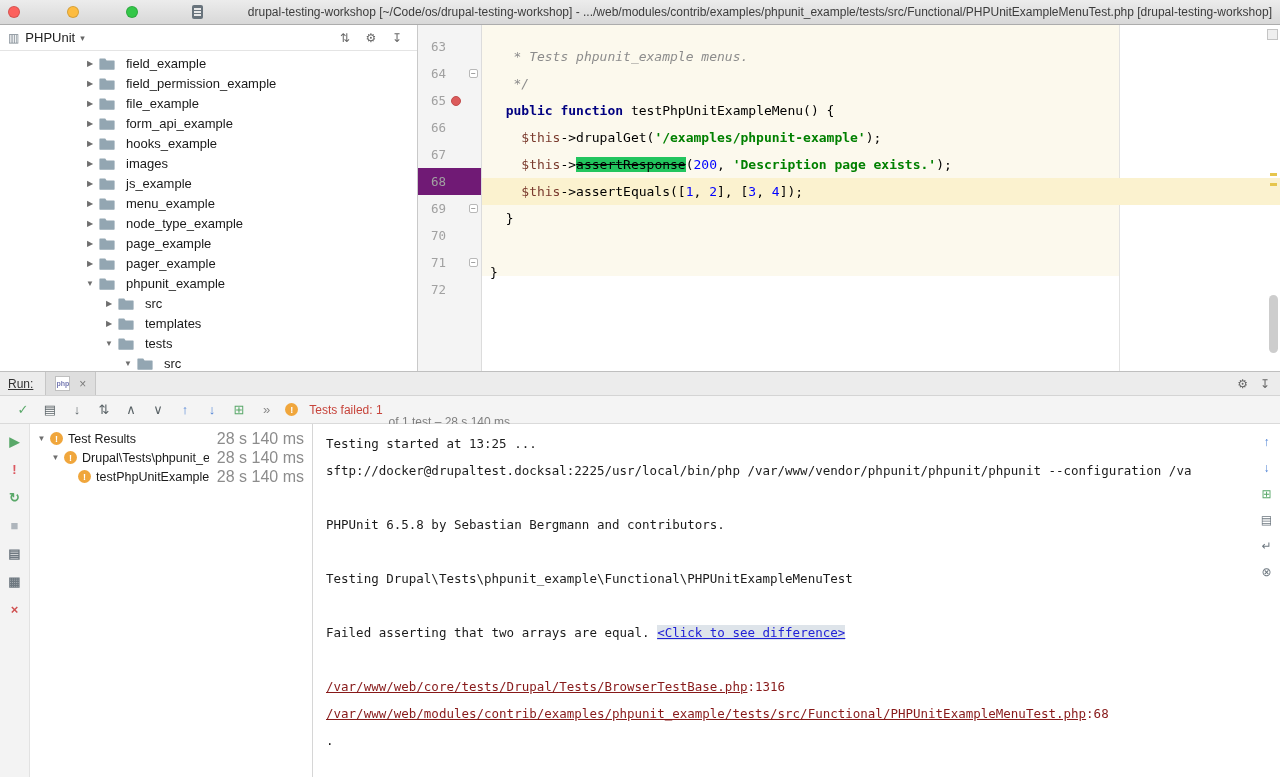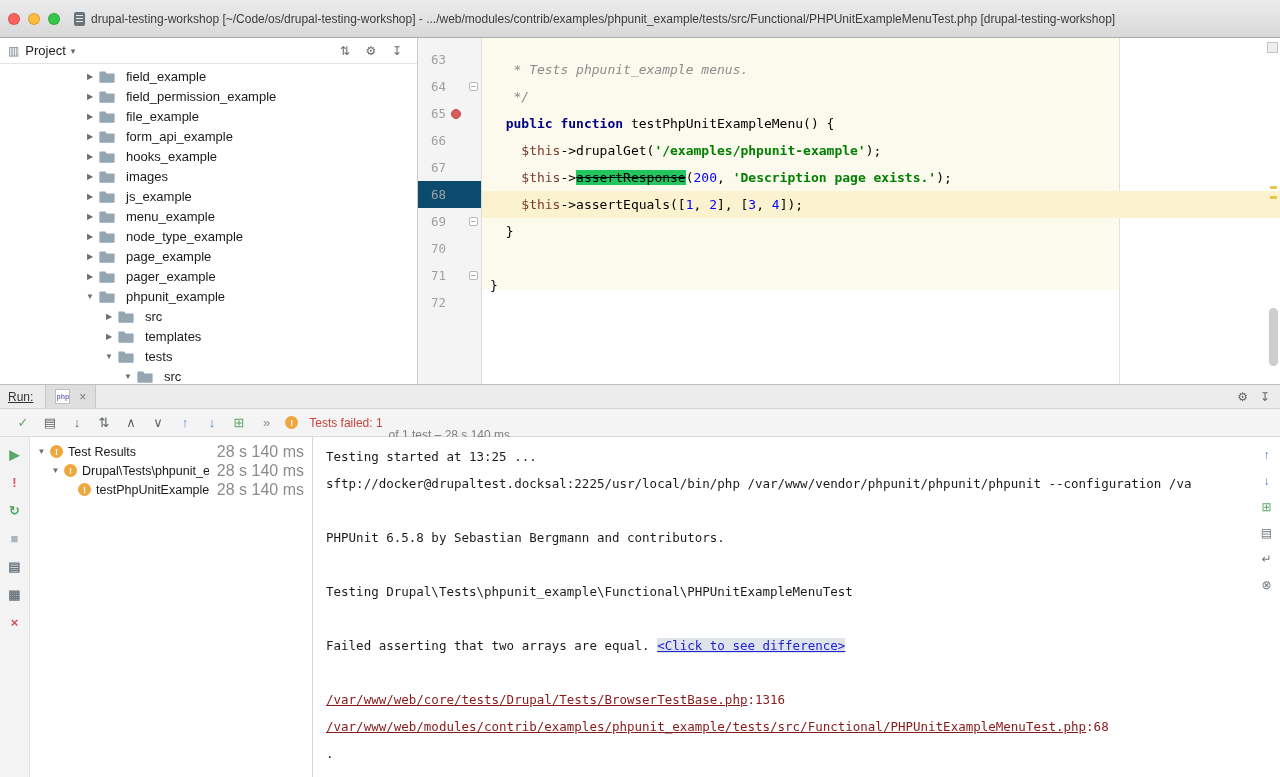--- a/index.html
+++ b/index.html
@@ -1,21 +1,21 @@
 <!DOCTYPE html>
 <html><head>
 <meta charset="utf-8">
 <style>
   * { box-sizing: border-box; margin: 0; padding: 0; }
   html, body { width: 1280px; height: 777px; overflow: hidden; }
   body { font-family: "Liberation Sans", sans-serif; background: #fff; color: #1a1a1a; }
 
   
-  .titlebar { height: 38px; display: flex; align-items: center; padding: 12px 8px;
-    background: linear-gradient(#ececec, #d8d8d8); border-bottom: 1px solid #acacac; }
+  .titlebar { height: 25px; display: flex; align-items: center; padding: 12px 8px;
+    background: linear-gradient(#ececec, #d8d8d8); border-bottom: 1px solid #acacac; justify-content: space-between; }
   .tl { width: 12px; height: 12px; border-radius: 50%; margin-right: 8px; flex: 0 0 auto;
     border: 0.5px solid rgba(0,0,0,.15); }
   .tl.red { background: #fc615d; } .tl.yellow { background: #fdbc40; } .tl.green { background: #34c749; }
   .doc-icon { width: 11px; height: 14px; background: #68737c; border-radius: 2px; margin: 0 6px 0 6px;
     position: relative; flex: 0 0 auto; }
   .doc-icon::after { content: ""; position: absolute; left: 2px; right: 2px; top: 3px; height: 1.5px;
     background: #e8e8e8; box-shadow: 0 3px 0 #e8e8e8, 0 6px 0 #e8e8e8; }
   .title-text { font-size: 12px; color: #3c3c3c; white-space: nowrap; overflow: hidden; }
 
   
@@ -37,21 +37,21 @@
     margin-right: 3px; flex: 0 0 auto; }
   .folder { width: 18px; display: inline-flex; align-items: center; flex: 0 0 auto; }
   .plabel { margin-left: 9px; color: #1a1a1a; }
 
   
   .editor { flex: 1; position: relative; background: #fff; display: flex; min-width: 0;
     font-family: "DejaVu Sans Mono", monospace; }
   .editor-gutter { width: 64px; flex: 0 0 auto; background: #f4f4f4; border-right: 1px solid #dcdcdc;
     padding-top: 8px; }
   .gutter-row { height: 27px; display: flex; align-items: center; }
-  .gutter-row.hl { background: #0c4a6e; }
+  .gutter-row.hl { background: #701a75; }
   .lnum { flex: 1; text-align: right; color: #a1a1a1; font-size: 12.5px; }
   .gslot { width: 20px; display: inline-flex; justify-content: center; flex: 0 0 auto; }
   .fslot { width: 15px; display: inline-flex; justify-content: center; flex: 0 0 auto; }
   .gut-ball { width: 10px; height: 10px; border-radius: 50%; background: #dc5b5b;
     border: 1px solid #c14c4c; }
   .fold { width: 9px; height: 9px; border: 1px solid #b8b8b8; background: #fff; border-radius: 2px;
     font-size: 8px; line-height: 7px; color: #777; display: inline-flex; align-items: center;
     justify-content: center; }
   .editor-code { flex: 1; position: relative; padding-top: 18px; font-size: 13px; overflow: hidden; }
   .code-bg { position: absolute; left: 0; top: 0; width: 637px; height: 251px; background: #fcf9ed; }
@@ -133,21 +133,21 @@
   <span class="tl green"></span>
   <span class="doc-icon"></span>
   <span class="title-text">drupal-testing-workshop [~/Code/os/drupal-testing-workshop] - .../web/modules/contrib/examples/phpunit_example/tests/src/Functional/PHPUnitExampleMenuTest.php [drupal-testing-workshop]</span>
 </div>
 
 <div class="main">
 
   <aside class="project-panel">
     <div class="project-header">
       <span class="phead-win-icon">▥</span>
-      <span class="phead-title">Project</span>
+      <span class="phead-title">PHPUnit</span>
       <span class="phead-caret">▾</span>
       <span class="phead-spacer"></span>
       <span class="project-header-icons">
           <span class="ph-icon" style="color: rgb(102, 102, 102);">⇅</span>
           <span class="ph-icon" style="color: rgb(102, 102, 102);">⚙</span>
           <span class="ph-icon" style="color: rgb(102, 102, 102);">↧</span>
         </span>
     </div>
     <div class="project-tree">
         <div class="ptree-row" style="padding-left: 84px;">

